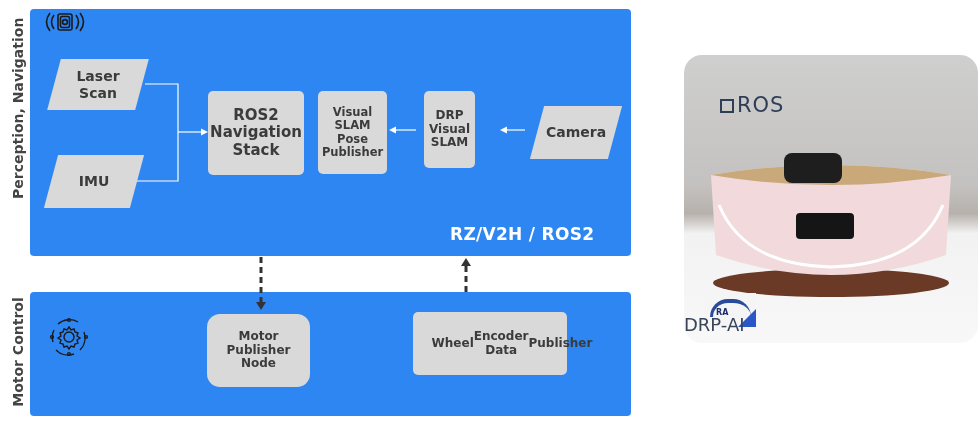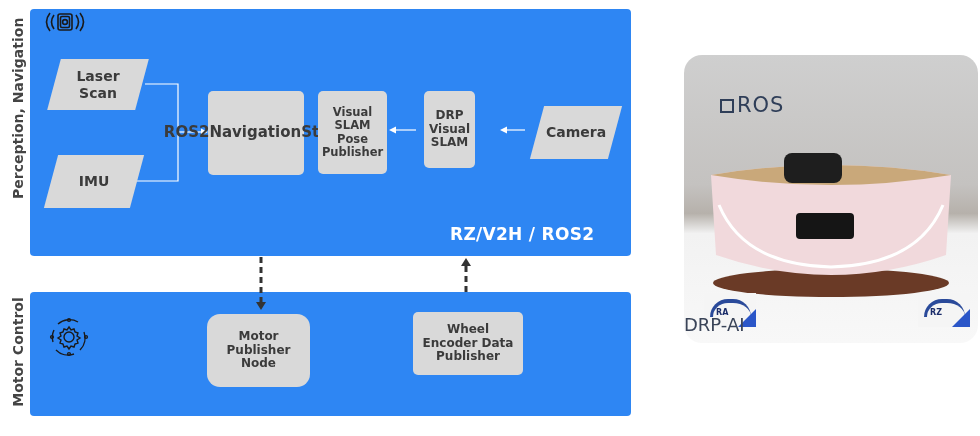--- a/index.html
+++ b/index.html
@@ -106,42 +106,42 @@
       <span>IMU</span>
     </div>
 </div>
 <div class="para" style="left:537px; top:106px; width:78px; height:53px;">
   <div class="shape"></div>
   <div class="txt">
       <span>Camera</span>
     </div>
 </div>
 
-<div class="box" style="left:208px; top:91px; width:96px; height:84px; font-size:15px; flex-direction:row;">
+<div class="box" style="left:208px; top:91px; width:96px; height:84px; font-size:15px; flex-direction:column;">
   <span>ROS2</span>
   <span>Navigation</span>
   <span>Stack</span>
 </div>
 <div class="box" style="left:318px; top:91px; width:69px; height:83px; font-size:11.5px; flex-direction:column;">
   <span>Visual</span>
   <span>SLAM</span>
   <span>Pose</span>
   <span>Publisher</span>
 </div>
 <div class="box" style="left:424px; top:91px; width:51px; height:77px; font-size:12px; flex-direction:column;">
   <span>DRP</span>
   <span>Visual</span>
   <span>SLAM</span>
 </div>
 <div class="box" style="left:207px; top:314px; width:103px; height:73px; font-size:12px; flex-direction:column;border-radius:13px;">
   <span>Motor</span>
   <span>Publisher</span>
   <span>Node</span>
 </div>
-<div class="box" style="left:413px; top:312px; width:110px; height:63px; font-size:12px; flex-direction:column;">
+<div class="box" style="left:413px; top:312px; width:110px; height:63px; font-size:12px; flex-direction:row;padding-left:44px;">
   <span>Wheel</span>
   <span>Encoder Data</span>
   <span>Publisher</span>
 </div>
 
 <div class="panel-title" style="left:450px; top:224px;text-align:center;">RZ/V2H / ROS2</div>
 <div class="panel-title" style="left:394px; top:386px;margin-top:29px;">RA6M5 / micro-ROS</div>
 
 <div class="photo">
   <div class="ros-logo" style="left:36px;">
@@ -154,19 +154,14 @@
     <path d="M27 120 Q147 100 267 120 Q147 140 27 120 Z" fill="#c9a87a"></path>
     <path d="M35 150 Q60 210 147 212 Q234 210 259 150" fill="none" stroke="#ffffff" stroke-width="3"></path>
     <rect x="100" y="98" width="58" height="30" rx="8" fill="#1e1e1e"></rect>
     <rect x="112" y="158" width="58" height="26" rx="4" fill="#151515"></rect>
   </svg>
   <div class="badge" style="left:20px;">
     <div class="arc"></div>
       <div class="txt">RA</div>
       <div class="tri"></div>
   </div>
-  <div class="badge" style="right:8px;">
-    <div class="arc"></div>
-      <div class="txt">RZ</div>
-      <div class="tri"></div>
-  </div>
   <div class="drp-label">DRP-AI</div>
 </div>
 
 </body></html>

